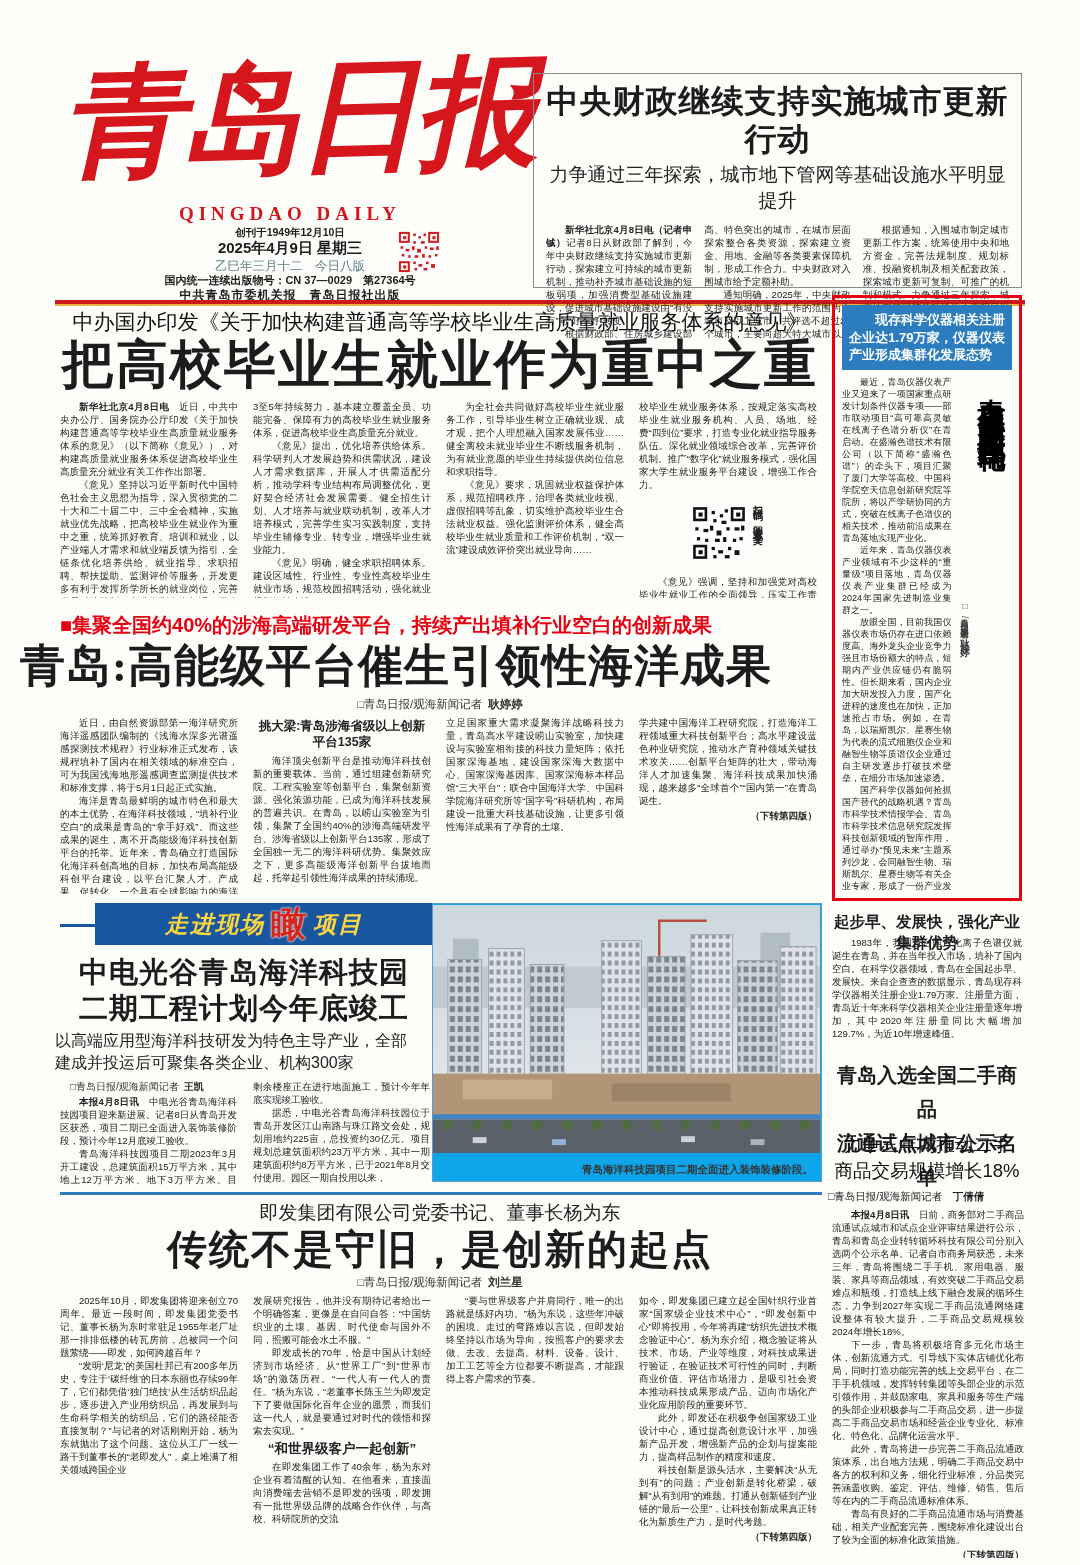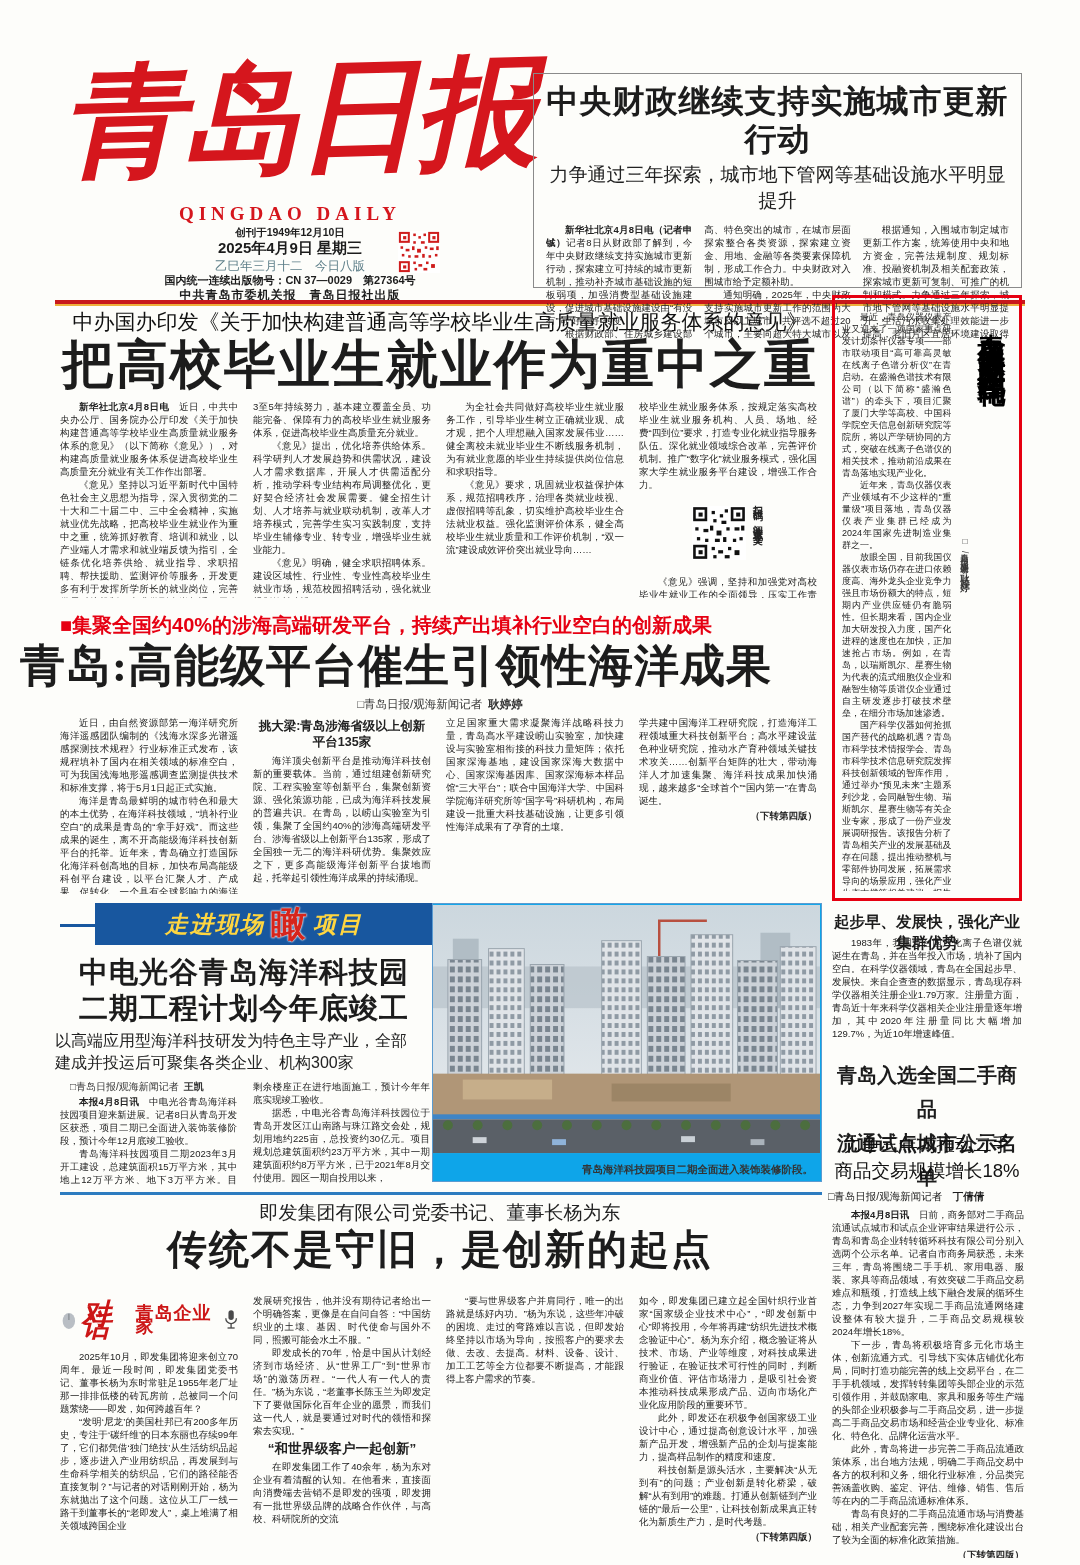--- a/index.html
+++ b/index.html
@@ -249,20 +249,23 @@
     <div class="c178 col" style="height:178px">
       <p class="p" style="text-indent:0">立足国家重大需求凝聚海洋战略科技力量，青岛高水平建设崂山实验室，加快建设与实验室相衔接的科技力量矩阵；依托国家深海基地，建设国家深海大数据中心、国家深海基因库、国家深海标本样品馆“三大平台”；联合中国海洋大学、中国科学院海洋研究所等“国字号”科研机构，布局建设一批重大科技基础设施，让更多引领性海洋成果有了孕育的土壤。</p>
     </div>
     <div class="c178 col" style="height:178px">
       <p class="p" style="text-indent:0">学共建中国海洋工程研究院，打造海洋工程领域重大科技创新平台；高水平建设蓝色种业研究院，推动水产育种领域关键技术攻关……创新平台矩阵的壮大，带动海洋人才加速集聚、海洋科技成果加快涌现，越来越多“全球首个”“国内第一”在青岛诞生。</p>
       <p class="jump">（下转第四版）</p>
     </div>
   </div>
 
   <div class="abs redbox">
+    <div class="bluenote">
+      <p class="p" style="line-height:17.5px;margin:0">现存科学仪器相关注册企业达1.79万家，仪器仪表产业形成集群化发展态势</p>
+    </div>
     <div class="rb-flex">
       <div class="rb-text">
         <p class="p">最近，青岛仪器仪表产业又迎来了一项国家重点研发计划条件仪器专项——部市联动项目“高可靠高灵敏在线离子色谱分析仪”在青启动。在盛瀚色谱技术有限公司（以下简称“盛瀚色谱”）的牵头下，项目汇聚了厦门大学等高校、中国科学院空天信息创新研究院等院所，将以产学研协同的方式，突破在线离子色谱仪的相关技术，推动前沿成果在青岛落地实现产业化。</p>
         <p class="p">近年来，青岛仪器仪表产业领域有不少这样的“重量级”项目落地，青岛仪器仪表产业集群已经成为2024年国家先进制造业集群之一。</p>
         <p class="p">放眼全国，目前我国仪器仪表市场仍存在进口依赖度高、海外龙头企业竞争力强且市场份额大的特点，短期内产业供应链仍有脆弱性。但长期来看，国内企业加大研发投入力度，国产化进程的速度也在加快，正加速抢占市场。例如，在青岛，以瑞斯凯尔、星赛生物为代表的流式细胞仪企业和融智生物等质谱仪企业通过自主研发逐步打破技术壁垒，在细分市场加速渗透。</p>
         <p class="p">国产科学仪器如何抢抓国产替代的战略机遇？青岛市科学技术情报学会、青岛市科学技术信息研究院发挥科技创新领域的智库作用，通过举办“预见未来”主题系列沙龙，会同融智生物、瑞斯凯尔、星赛生物等有关企业专家，形成了一份产业发展调研报告。该报告分析了青岛相关产业的发展基础及存在问题，提出推动整机与零部件协同发展，拓展需求导向的场景应用，强化产业生态支撑等相关建议。报告表明，青岛的国产科学仪器企业要加速突围，寻求新的发展契机。</p>
       </div>
       <div class="rb-by">
         <span>□青岛日报/观海新闻记者</span><b>耿婷婷</b>
       </div>
@@ -371,36 +374,25 @@
         <rect x="120" y="236" width="14" height="6" fill="#8fb3d9"></rect>
       <rect x="250" y="233" width="14" height="6" fill="#c9d0d6"></rect>
         <rect x="320" y="236" width="14" height="6" fill="#aab3bb"></rect>
     </svg>
     <div class="ph-cap">青岛海洋科技园项目二期全面进入装饰装修阶段。</div>
   </div>
   <div class="abs botbline"></div>
 
   <div class="abs dk">即发集团有限公司党委书记、董事长杨为东</div>
   <div class="abs dh">传统不是守旧，是创新的起点</div>
+  <div class="abs dby byline">
+    <span>□青岛日报/观海新闻记者</span><b>刘兰星</b>
+  </div>
   <div class="abs dbody cols">
     <div class="c178 col" style="height:266px">
-      <div class="dlogo">
-        <svg width="20" height="22" viewBox="0 0 20 22">
-          <ellipse cx="10" cy="12" rx="7" ry="9" fill="#b9bec4"></ellipse>
-            <line x1="10" y1="4" x2="10" y2="11" stroke="#8b9096" stroke-width="1.5"></line>
-        </svg>
-        <span class="dl1">对话</span>
-        <span class="dl2">青岛企业家</span>
-        <svg width="16" height="24" viewBox="0 0 16 24">
-          <rect x="5" y="1" width="6" height="11" rx="3" fill="#4a4a4a"></rect>
-          <path d="M2 10a6 6 0 0 0 12 0" fill="none" stroke="#4a4a4a" stroke-width="1.5"></path>
-          <line x1="8" y1="16" x2="8" y2="21" stroke="#4a4a4a" stroke-width="1.5"></line>
-          <line x1="4" y1="21" x2="12" y2="21" stroke="#4a4a4a" stroke-width="1.5"></line>
-        </svg>
-      </div>
       <p class="p">2025年10月，即发集团将迎来创立70周年。最近一段时间，即发集团党委书记、董事长杨为东时常驻足1955年老厂址那一排排低楼的砖瓦房前，总被同一个问题萦绕——即发，如何跨越百年？</p>
       <p class="p">“发明‘尼龙’的美国杜邦已有200多年历史，专注于‘碳纤维’的日本东丽也存续99年了，它们都凭借‘独门绝技’从生活纺织品起步，逐步进入产业用纺织品，再发展到与生命科学相关的纺织品，它们的路径能否直接复制？”与记者的对话刚刚开始，杨为东就抛出了这个问题。这位从工厂一线一路干到董事长的“老即发人”，桌上堆满了相关领域跨国企业</p>
     </div>
     <div class="c178 col" style="height:266px">
       <p class="p" style="text-indent:0">发展研究报告，他并没有期待记者给出一个明确答案，更像是在自问自答：“中国纺织业的土壤、基因、时代使命与国外不同，照搬可能会水土不服。”</p>
       <p class="p">即发成长的70年，恰是中国从计划经济到市场经济、从“世界工厂”到“世界市场”的激荡历程。“一代人有一代人的责任。”杨为东说，“老董事长陈玉兰为即发定下了要做国际化百年企业的愿景，而我们这一代人，就是要通过对时代的领悟和探索去实现。”</p>
       <p class="dsub">“和世界级客户一起创新”</p>
       <p class="p">在即发集团工作了40余年，杨为东对企业有着清醒的认知。在他看来，直接面向消费端去营销不是即发的强项，即发拥有一批世界级品牌的战略合作伙伴，与高校、科研院所的交流</p>
     </div>
     <div class="c178 col" style="height:266px">

